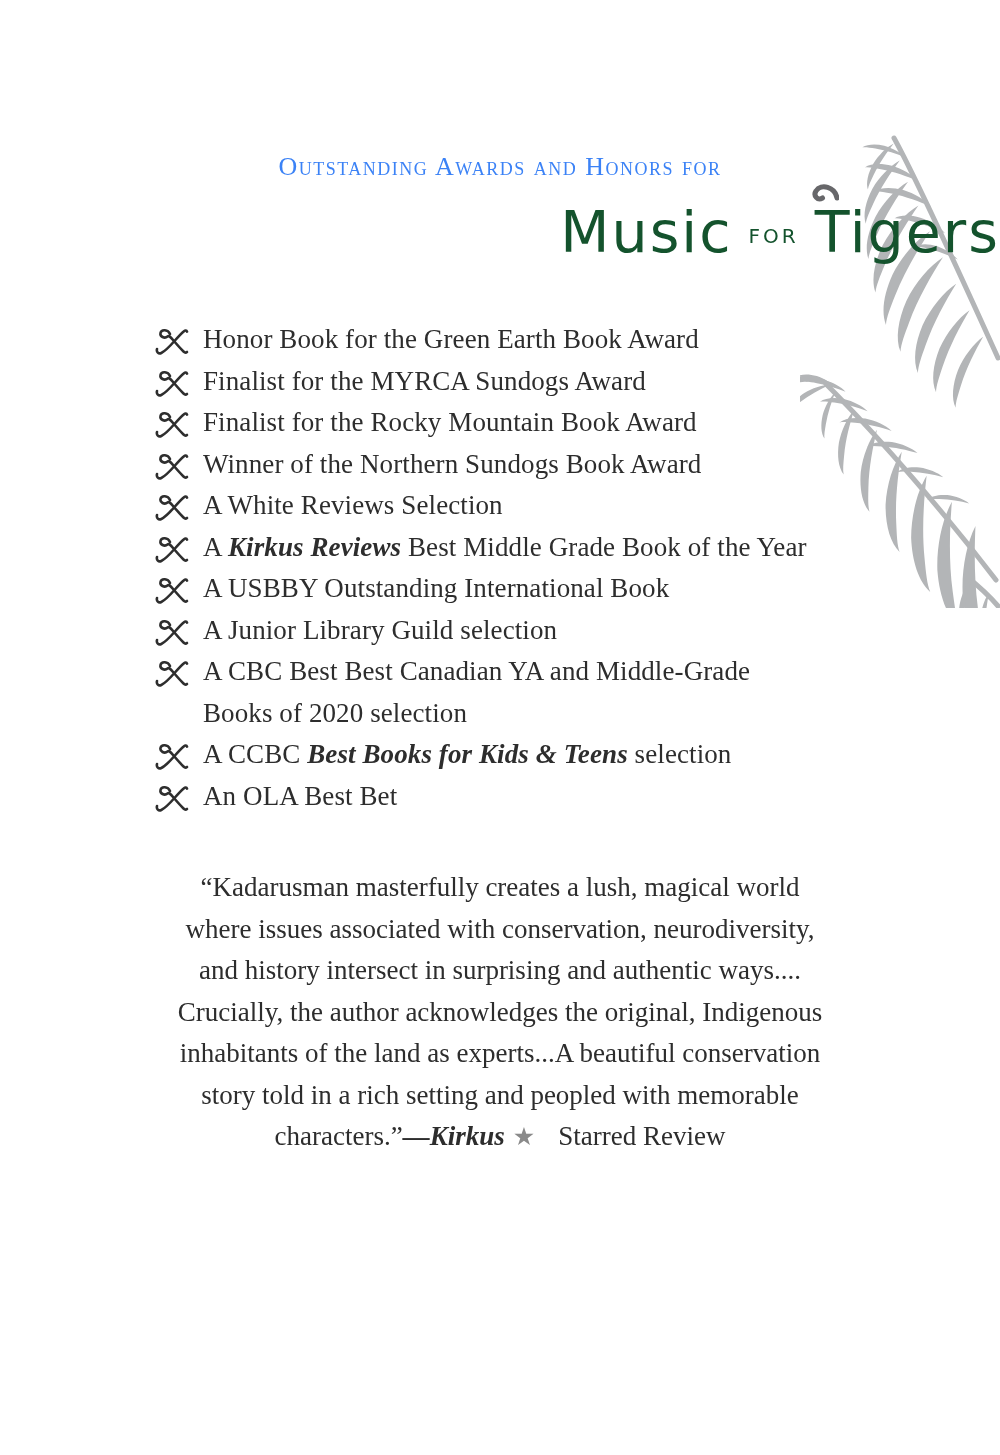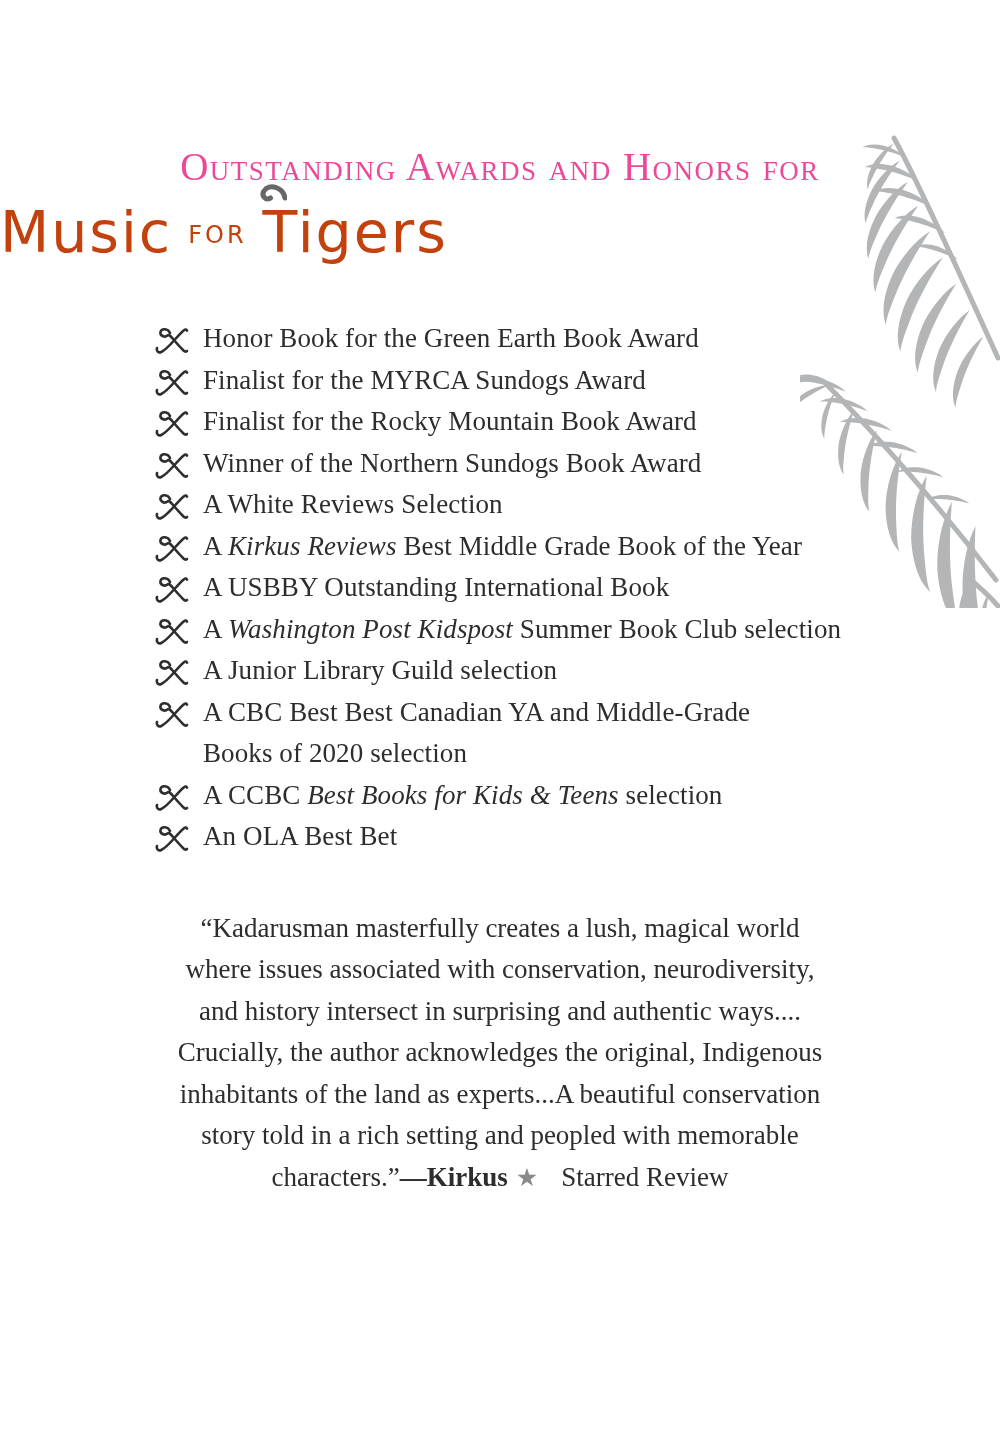--- a/index.html
+++ b/index.html
@@ -7,42 +7,42 @@
     width:1000px;height:1455px;position:relative;overflow:hidden;
     background:#ffffff;color:#2d2d2d;
     font-family:"Liberation Serif", serif;
   }
   
   .fern-wrap{position:absolute;top:128px;right:0;width:200px;height:480px;pointer-events:none;}
   
   .heading{
     padding-top:150px;margin:0;text-align:center;
     font-variant:small-caps;font-weight:normal;
-    font-size:39px;letter-spacing:1.5px;color:#ec4899;line-height:34px;
+    font-size:26px;letter-spacing:1.5px;color:#3b82f6;line-height:34px;
   }
   
   .title-row{
-    display:flex;justify-content:flex-start;align-items:baseline;gap:16px;
-    margin-top:12px;color:#c2410c;
+    display:flex;justify-content:flex-end;align-items:baseline;gap:16px;
+    margin-top:12px;color:#14532d;
     font-family:"DejaVu Sans", sans-serif;line-height:72px;
   }
   .title-main{font-size:57px;letter-spacing:2px;}
-  .title-for{font-size:24px;letter-spacing:3px;position:relative;top:-9px;}
+  .title-for{font-size:20px;letter-spacing:3px;position:relative;top:-9px;}
   .tigers{position:relative;}
   .tigers .curl{position:absolute;left:-8px;top:-13px;}
   
   ul.awards{list-style:none;margin:38px 11px 0 155px;padding:0;}
   li.award{display:flex;align-items:flex-start;gap:14px;}
   .sprig{flex:0 0 auto;margin-top:9px;}
   .award-text{font-size:27px;line-height:41.5px;letter-spacing:0.1px;}
-  .italic{font-style:italic;}
+  .italic{font-style:italic;font-weight:bold;}
   
   .quote{margin-top:50px;text-align:center;font-size:27px;line-height:41.5px;}
   .q-line{white-space:nowrap;}
-  .q-attrib{font-weight:bold;}
+  .q-attrib{font-weight:bold;font-style:italic;}
   .q-star{color:#8a8a8a;padding:0 8px;font-size:25px;}
   .q-label{font-weight:normal;margin-left:15px;}
 </style>
 </head>
 <body>
 
 <svg width="0" height="0" style="position:absolute" aria-hidden="true">
   <defs>
     <g id="sprig-glyph" fill="none" stroke="#2e2e2e" stroke-width="2.6" stroke-linecap="round">
       <path d="M15,6 C13,1.5 6.5,1 5.5,5 C4.7,8.5 9.5,11 12.5,8.5 C14,7.2 16,9.5 18.5,12.5 C21.5,16 25.5,20.5 28.5,23.5 C29.6,24.6 31,24.8 32,24"></path>
@@ -150,26 +150,20 @@
   <li class="award">
     <svg class="sprig" width="34" height="28" viewBox="0 0 34 28">
         <use href="#sprig-glyph"></use>
       </svg>
     <div class="award-text"><span>A USBBY Outstanding International Book</span></div>
   </li>
   <li class="award">
     <svg class="sprig" width="34" height="28" viewBox="0 0 34 28">
         <use href="#sprig-glyph"></use>
       </svg>
-    <div class="award-text"><span>A </span><span class="italic">Washington Post Kidspost</span><span> Summer Book Club selection</span></div>
-  </li>
-  <li class="award">
-    <svg class="sprig" width="34" height="28" viewBox="0 0 34 28">
-        <use href="#sprig-glyph"></use>
-      </svg>
     <div class="award-text"><span>A Junior Library Guild selection</span></div>
   </li>
   <li class="award">
     <svg class="sprig" width="34" height="28" viewBox="0 0 34 28">
         <use href="#sprig-glyph"></use>
       </svg>
     <div class="award-text">
         <div><span>A CBC Best Best Canadian YA and Middle-Grade</span></div>
         <div><span>Books of 2020 selection</span></div>
       </div>

